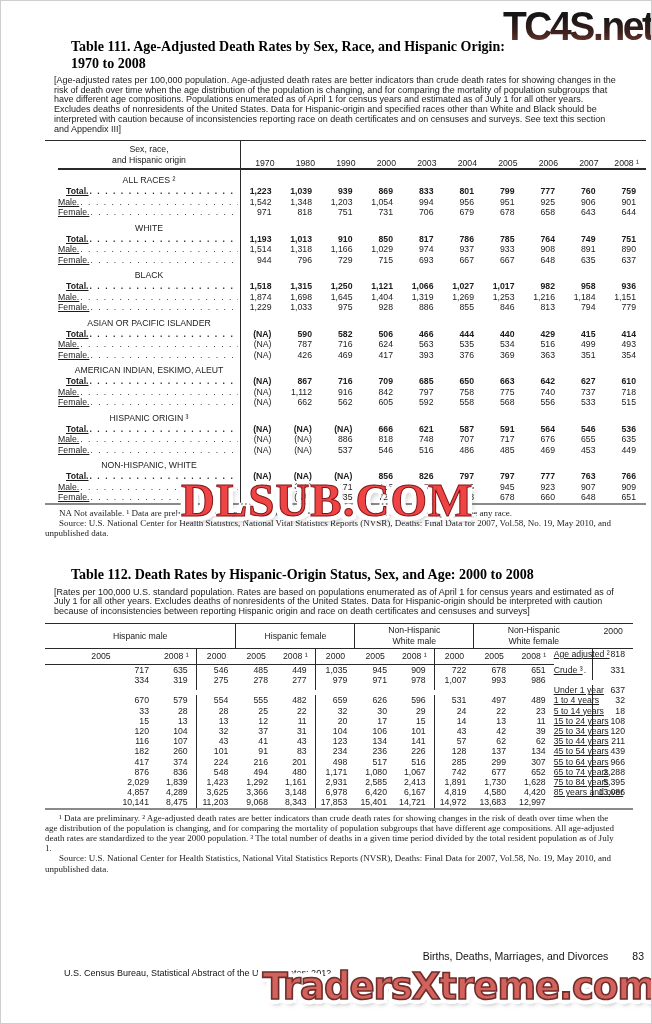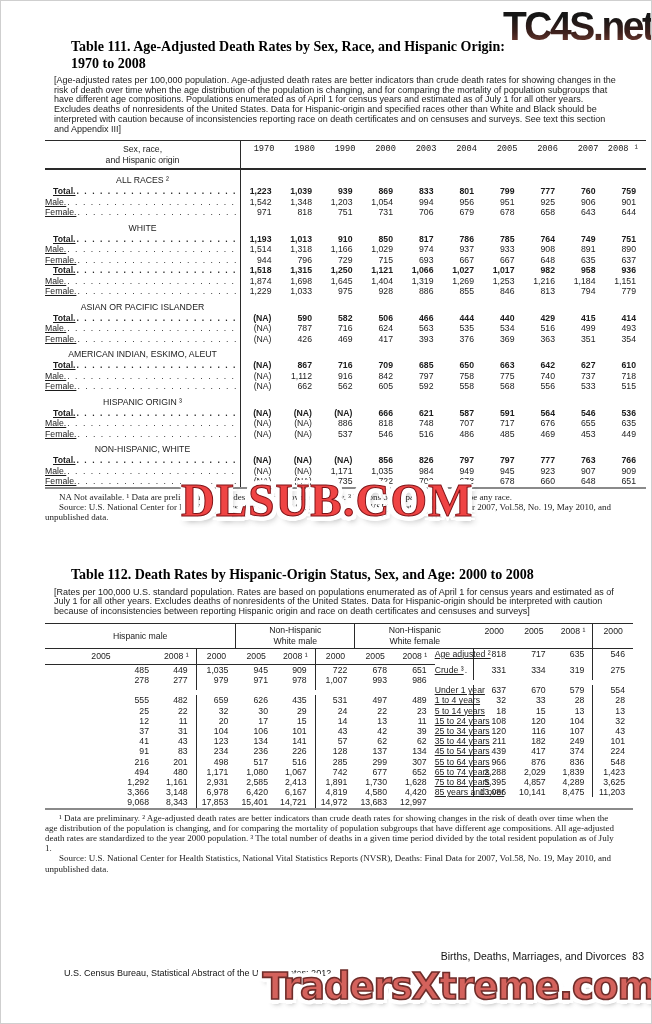--- a/index.html
+++ b/index.html
@@ -56,24 +56,24 @@
   }
   .foot p { text-indent:14px;font-family:Liberation Serif, serif; }
 
   
   .g111 {
     display:grid; grid-template-columns:196px repeat(10, 1fr); width:601px;
     border-top:1px solid #2a2a2a; border-bottom:2px solid #8a8a8a;
     font-size:8.7px; line-height:10.5px;
   }
   .g111 .c { min-width:0; }
-  .g111 .stub { border-right:1px solid #2a2a2a; }
+  .g111 .stub { border-right:1px solid #2a2a2a;margin-left:13px; }
   .g111 .hdr { border-bottom:2px solid #2a2a2a; }
   .stubhead { display:flex; flex-direction:column; justify-content:center; text-align:center; padding:3px 0; }
-  .yhead { text-align:center; align-self:stretch; display:flex; align-items:flex-end; justify-content:flex-end; padding:0 7px 14px 0;font-family:Liberation Mono, monospace; }
+  .yhead { text-align:center; align-self:stretch; display:flex; align-items:flex-end; justify-content:flex-end; padding:0 7px 0 0; }
   .grouplabel { text-align:center; padding-top:5px; height:16px; }
   .rowstub { display:flex; }
   .lbl { white-space:nowrap;text-decoration:underline; }
   .indent { padding-left:8px; }
   .dots { flex:1; overflow:hidden; white-space:nowrap; margin:0 2px 0 1px; letter-spacing:1.5px; color:#2a2a2a; }
   .val { text-align:right; padding-right:10px; }
   .bold { font-weight:bold; }
 
   
   .g112 {
@@ -90,21 +90,21 @@
     border-bottom:1px solid #2a2a2a; text-align:center; }
   .yhead2 { text-align:center; padding:2px 0 3px; border-bottom:1px solid #2a2a2a; }
   .sep { border-right:1px solid #2a2a2a; }
   .stub112 { display:flex; border-right:1px solid #2a2a2a; }
   .val2 { text-align:right; padding-right:8px; }
   .spacer { height:5px; }
 
   
   .running-head {
     position:absolute; top:949px; right:7px; z-index:5;
-    font-size:10.5px; color:#111; display:flex; gap:6px;
+    font-size:10.5px; color:#111; display:flex; gap:24px;
   }
   .imprint {
     position:absolute; top:967px; left:63px; z-index:5;
     font-size:9px; color:#111;
   }
 </style>
 </head>
 <body>
 
 <div class="page">
@@ -210,20 +210,21 @@
         <div class="c val">944</div>
         <div class="c val">796</div>
         <div class="c val">729</div>
         <div class="c val">715</div>
         <div class="c val">693</div>
         <div class="c val">667</div>
         <div class="c val">667</div>
         <div class="c val">648</div>
         <div class="c val">635</div>
         <div class="c val">637</div>
+        <div class="c stub grouplabel">BLACK</div>
         <div class="c" style="grid-column: 2 / -1;"></div>
         <div class="c stub rowstub bold">
           <span class="lbl indent">Total.</span>
           <span class="dots">. . . . . . . . . . . . . . . . . . . . . . . . . . . . . . . . . . . . . . . . . . . . . . . . . . . . . . . . . . . . . . . . . . . . . . . . . . . . . . . . . . . . . . . . . . . . . . . . . . . . . . . . . . . . . . . . . . . . . . . . </span>
         </div>
         <div class="c val bold">1,518</div>
         <div class="c val bold">1,315</div>
         <div class="c val bold">1,250</div>
         <div class="c val bold">1,121</div>
         <div class="c val bold">1,066</div>
@@ -446,20 +447,23 @@
   <div class="wm-mid">DLSUB.COM</div>
 
   <section class="sec112">
     <h1 class="tbl-title">Table 112. Death Rates by Hispanic-Origin Status, Sex, and Age: 2000 to 2008</h1>
     <p class="tbl-note">[Rates per 100,000 U.S. standard population. Rates are based on populations enumerated as of April 1 for census years and estimated as of July 1 for all other years. Excludes deaths of nonresidents of the United States. Data for Hispanic-origin should be interpreted with caution because of inconsistencies between reporting Hispanic origin and race on death certificates and censuses and surveys]</p>
     <div class="g112" id="g112">
         <div class="c ghead sep">
           <div>Hispanic male</div>
         </div>
         <div class="c ghead sep">
+          <div>Hispanic female</div>
+        </div>
+        <div class="c ghead sep">
           <div>Non-Hispanic</div>
           <div>White male</div>
         </div>
         <div class="c ghead">
           <div>Non-Hispanic</div>
           <div>White female</div>
         </div>
         <div class="c yhead2">2000</div>
         <div class="c yhead2">2005</div>
         <div class="c yhead2 sep">2008 ¹</div>
@@ -522,21 +526,21 @@
           <span class="dots">. . . . . . . . . . . . . . . . . . . . . . . . . . . . . . . . . . . . . . . . . . . . . . . . . . . . . . . . . . . . . . . . . . . . . . . . . . . . . . . . . . . . . . . . . . . . . . . . . . . . . . . . . . . . . . . . . . . . . . . . </span>
         </div>
         <div class="c val2">637</div>
         <div class="c val2">670</div>
         <div class="c val2 sep">579</div>
         <div class="c val2">554</div>
         <div class="c val2">555</div>
         <div class="c val2 sep">482</div>
         <div class="c val2">659</div>
         <div class="c val2">626</div>
-        <div class="c val2 sep">435</div>
+        <div class="c val2 sep">596</div>
         <div class="c val2">531</div>
         <div class="c val2">497</div>
         <div class="c val2">489</div>
         <div class="c stub112 rowstub">
           <span class="lbl">1 to 4 years </span>
           <span class="dots">. . . . . . . . . . . . . . . . . . . . . . . . . . . . . . . . . . . . . . . . . . . . . . . . . . . . . . . . . . . . . . . . . . . . . . . . . . . . . . . . . . . . . . . . . . . . . . . . . . . . . . . . . . . . . . . . . . . . . . . . </span>
         </div>
         <div class="c val2">32</div>
         <div class="c val2">33</div>
         <div class="c val2 sep">28</div>
@@ -596,21 +600,21 @@
         <div class="c val2 sep">141</div>
         <div class="c val2">57</div>
         <div class="c val2">62</div>
         <div class="c val2">62</div>
         <div class="c stub112 rowstub">
           <span class="lbl">35 to 44 years </span>
           <span class="dots">. . . . . . . . . . . . . . . . . . . . . . . . . . . . . . . . . . . . . . . . . . . . . . . . . . . . . . . . . . . . . . . . . . . . . . . . . . . . . . . . . . . . . . . . . . . . . . . . . . . . . . . . . . . . . . . . . . . . . . . . </span>
         </div>
         <div class="c val2">211</div>
         <div class="c val2">182</div>
-        <div class="c val2 sep">249</div>
+        <div class="c val2 sep">260</div>
         <div class="c val2">101</div>
         <div class="c val2">91</div>
         <div class="c val2 sep">83</div>
         <div class="c val2">234</div>
         <div class="c val2">236</div>
         <div class="c val2 sep">226</div>
         <div class="c val2">128</div>
         <div class="c val2">137</div>
         <div class="c val2">134</div>
         <div class="c stub112 rowstub">

